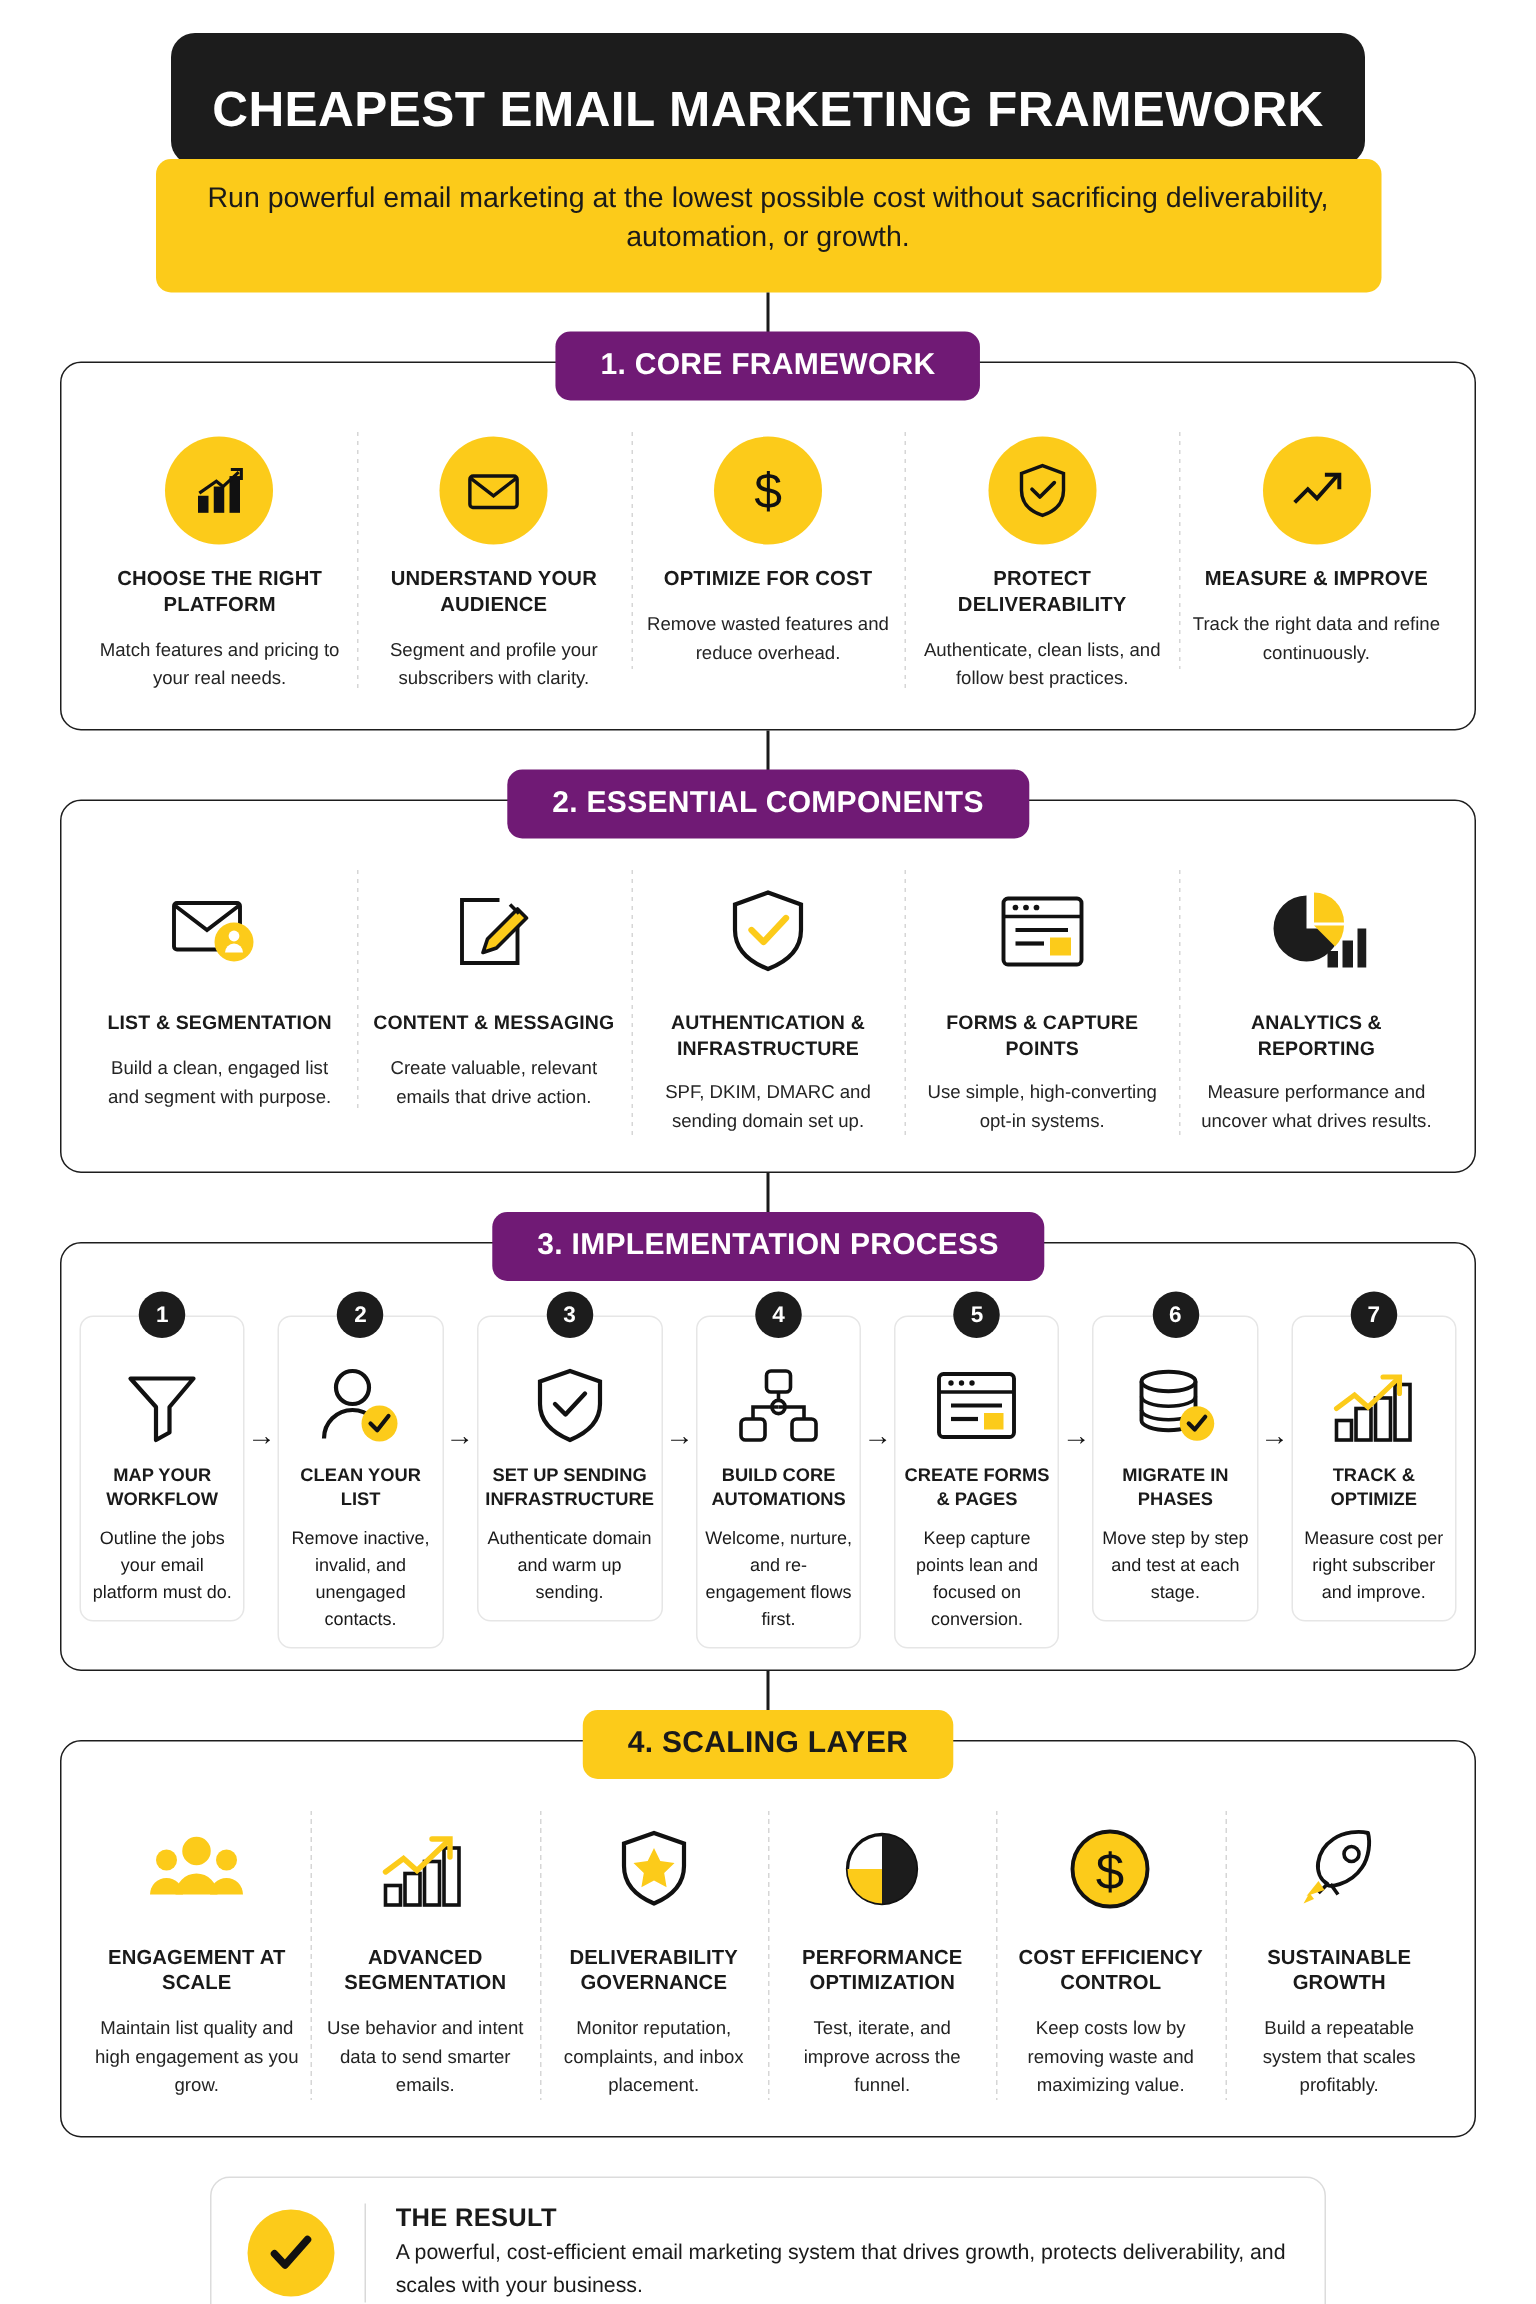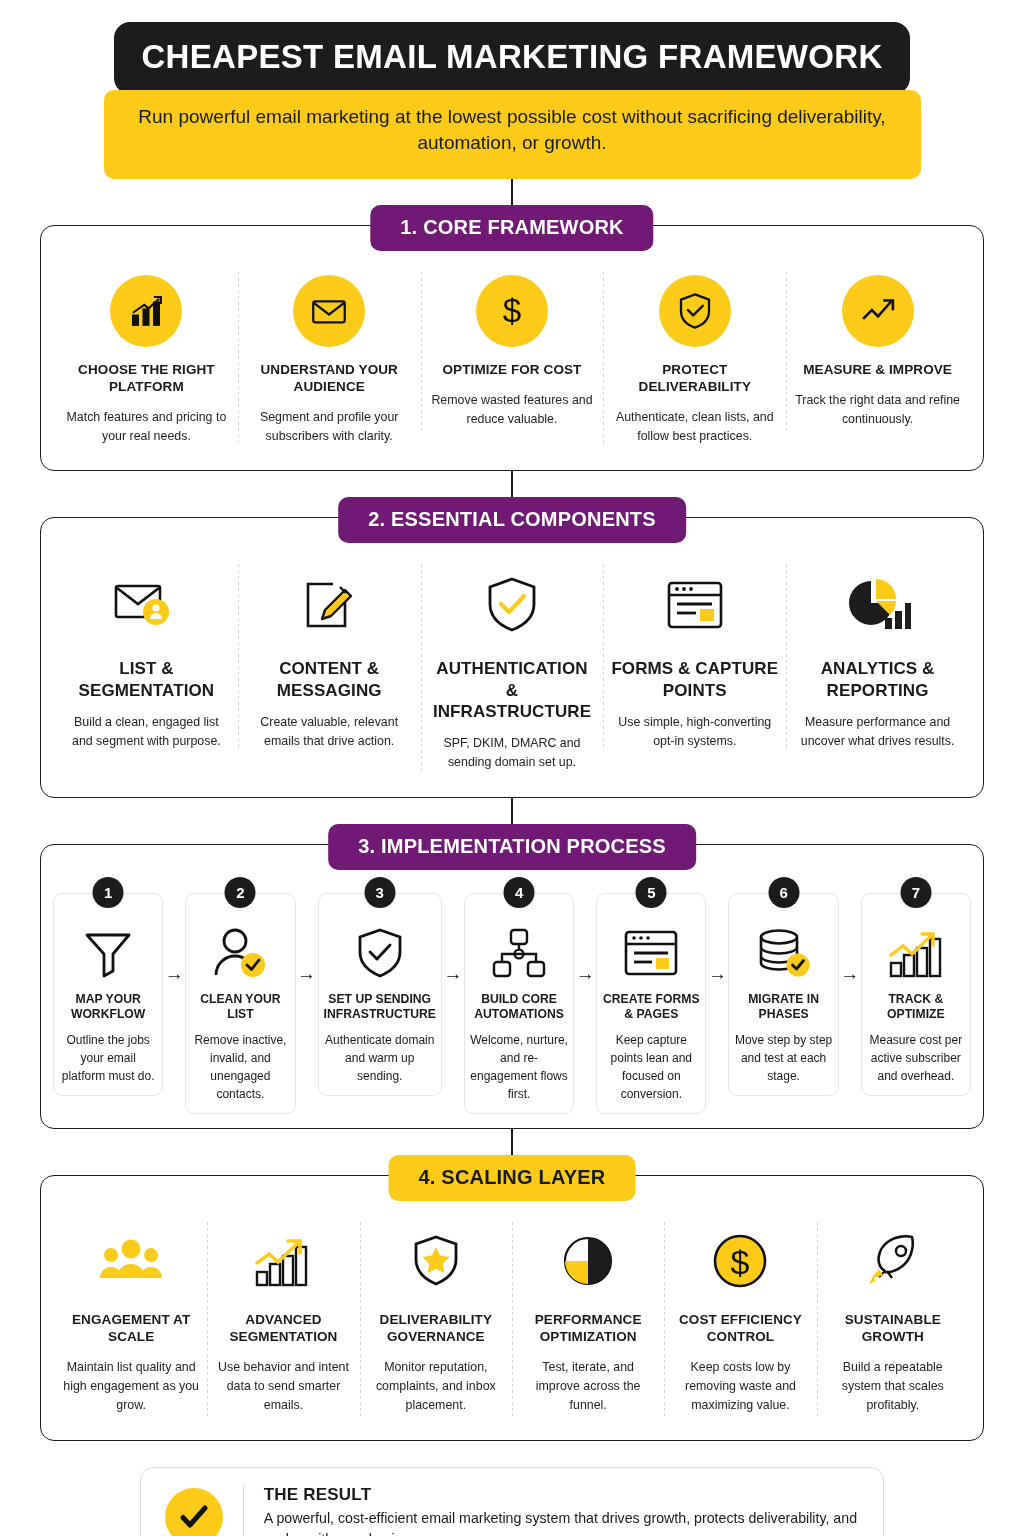--- a/index.html
+++ b/index.html
@@ -14,21 +14,21 @@
   }
   .page { width: 1024px; height: 1536px; position: relative; padding: 0 40px; }
 
   
   .title-bar {
     margin: 22px auto 0;
     width: 796px;
     background: #1c1c1c;
     border-radius: 16px;
     text-align: center;
-    padding: 16px 10px 18px;
+    padding: 32px 10px 18px;
   }
   .title-bar h1 {
     color: #fff;
     font-size: 33px;
     font-weight: 700;
     letter-spacing: .3px;
   }
   .subtitle-bar {
     margin: -4px auto 0;
     width: 817px;
@@ -113,21 +113,21 @@
     line-height: 1.25;
     margin-top: 10px;
     letter-spacing: .1px;
   }
   .cell p {
     font-size: 12.4px;
     line-height: 1.55;
     margin-top: 12px;
     color: #242424;
   }
-  .sec2 .cell h3 { font-size: 17px; }
+  .sec2 .cell h3 { font-size: 13px; }
   .sec2 .icon-wrap { height: 86px; }
 
   
   .steps { display: flex; align-items: flex-start; padding-top: 18px; }
   .step {
     flex: 1 1 0;
     position: relative;
     text-align: center;
     border: 1px solid #e6e6e6;
     border-radius: 9px;
@@ -232,21 +232,21 @@
 
         <div class="cell">
           <div class="icon-wrap">
               <div class="circle">
             <svg width="42" height="42" viewBox="0 0 48 48">
                   <text x="24" y="37" font-family="Liberation Sans, sans-serif" font-size="38" font-weight="400" text-anchor="middle" fill="#111">$</text>
                 </svg>
           </div>
             </div>
           <h3>OPTIMIZE FOR COST</h3>
-          <p>Remove wasted features and reduce valuable.</p>
+          <p>Remove wasted features and reduce overhead.</p>
         </div>
 
         <div class="cell">
           <div class="icon-wrap">
               <div class="circle">
             <svg width="42" height="42" viewBox="0 0 48 48">
                   <path d="M24 5l16 6v13c0 10-7 16-16 19-9-3-16-9-16-19V11z" fill="none" stroke="#111" stroke-width="2.6"></path>
                   <path d="M16 23l6 6 11-11" fill="none" stroke="#111" stroke-width="2.8" stroke-linecap="round" stroke-linejoin="round"></path>
                 </svg>
           </div>
@@ -484,21 +484,21 @@
                   <rect x="4" y="35" width="10" height="13" fill="none" stroke="#111" stroke-width="2.4"></rect>
                   <rect x="17" y="27" width="10" height="21" fill="none" stroke="#111" stroke-width="2.4"></rect>
                   <rect x="30" y="20" width="10" height="28" fill="none" stroke="#111" stroke-width="2.4"></rect>
                   <rect x="43" y="11" width="10" height="37" fill="none" stroke="#111" stroke-width="2.4"></rect>
                   <path d="M4 27l12-9 9 8 20-19" fill="none" stroke="#FCCB1A" stroke-width="3.4" stroke-linecap="round"></path>
                   <path d="M35 6h11v11" fill="none" stroke="#FCCB1A" stroke-width="3.4" stroke-linecap="round"></path>
                 </svg>
           </span>
             </div>
           <h3>TRACK &amp; OPTIMIZE</h3>
-          <p>Measure cost per active subscriber and overhead.</p>
+          <p>Measure cost per right subscriber and improve.</p>
         </div>
 
       </div>
     </div>
   </div>
 
   <div class="connector"></div>
 
   <div class="section">
     <div class="section-label yellow">4. SCALING LAYER</div>

